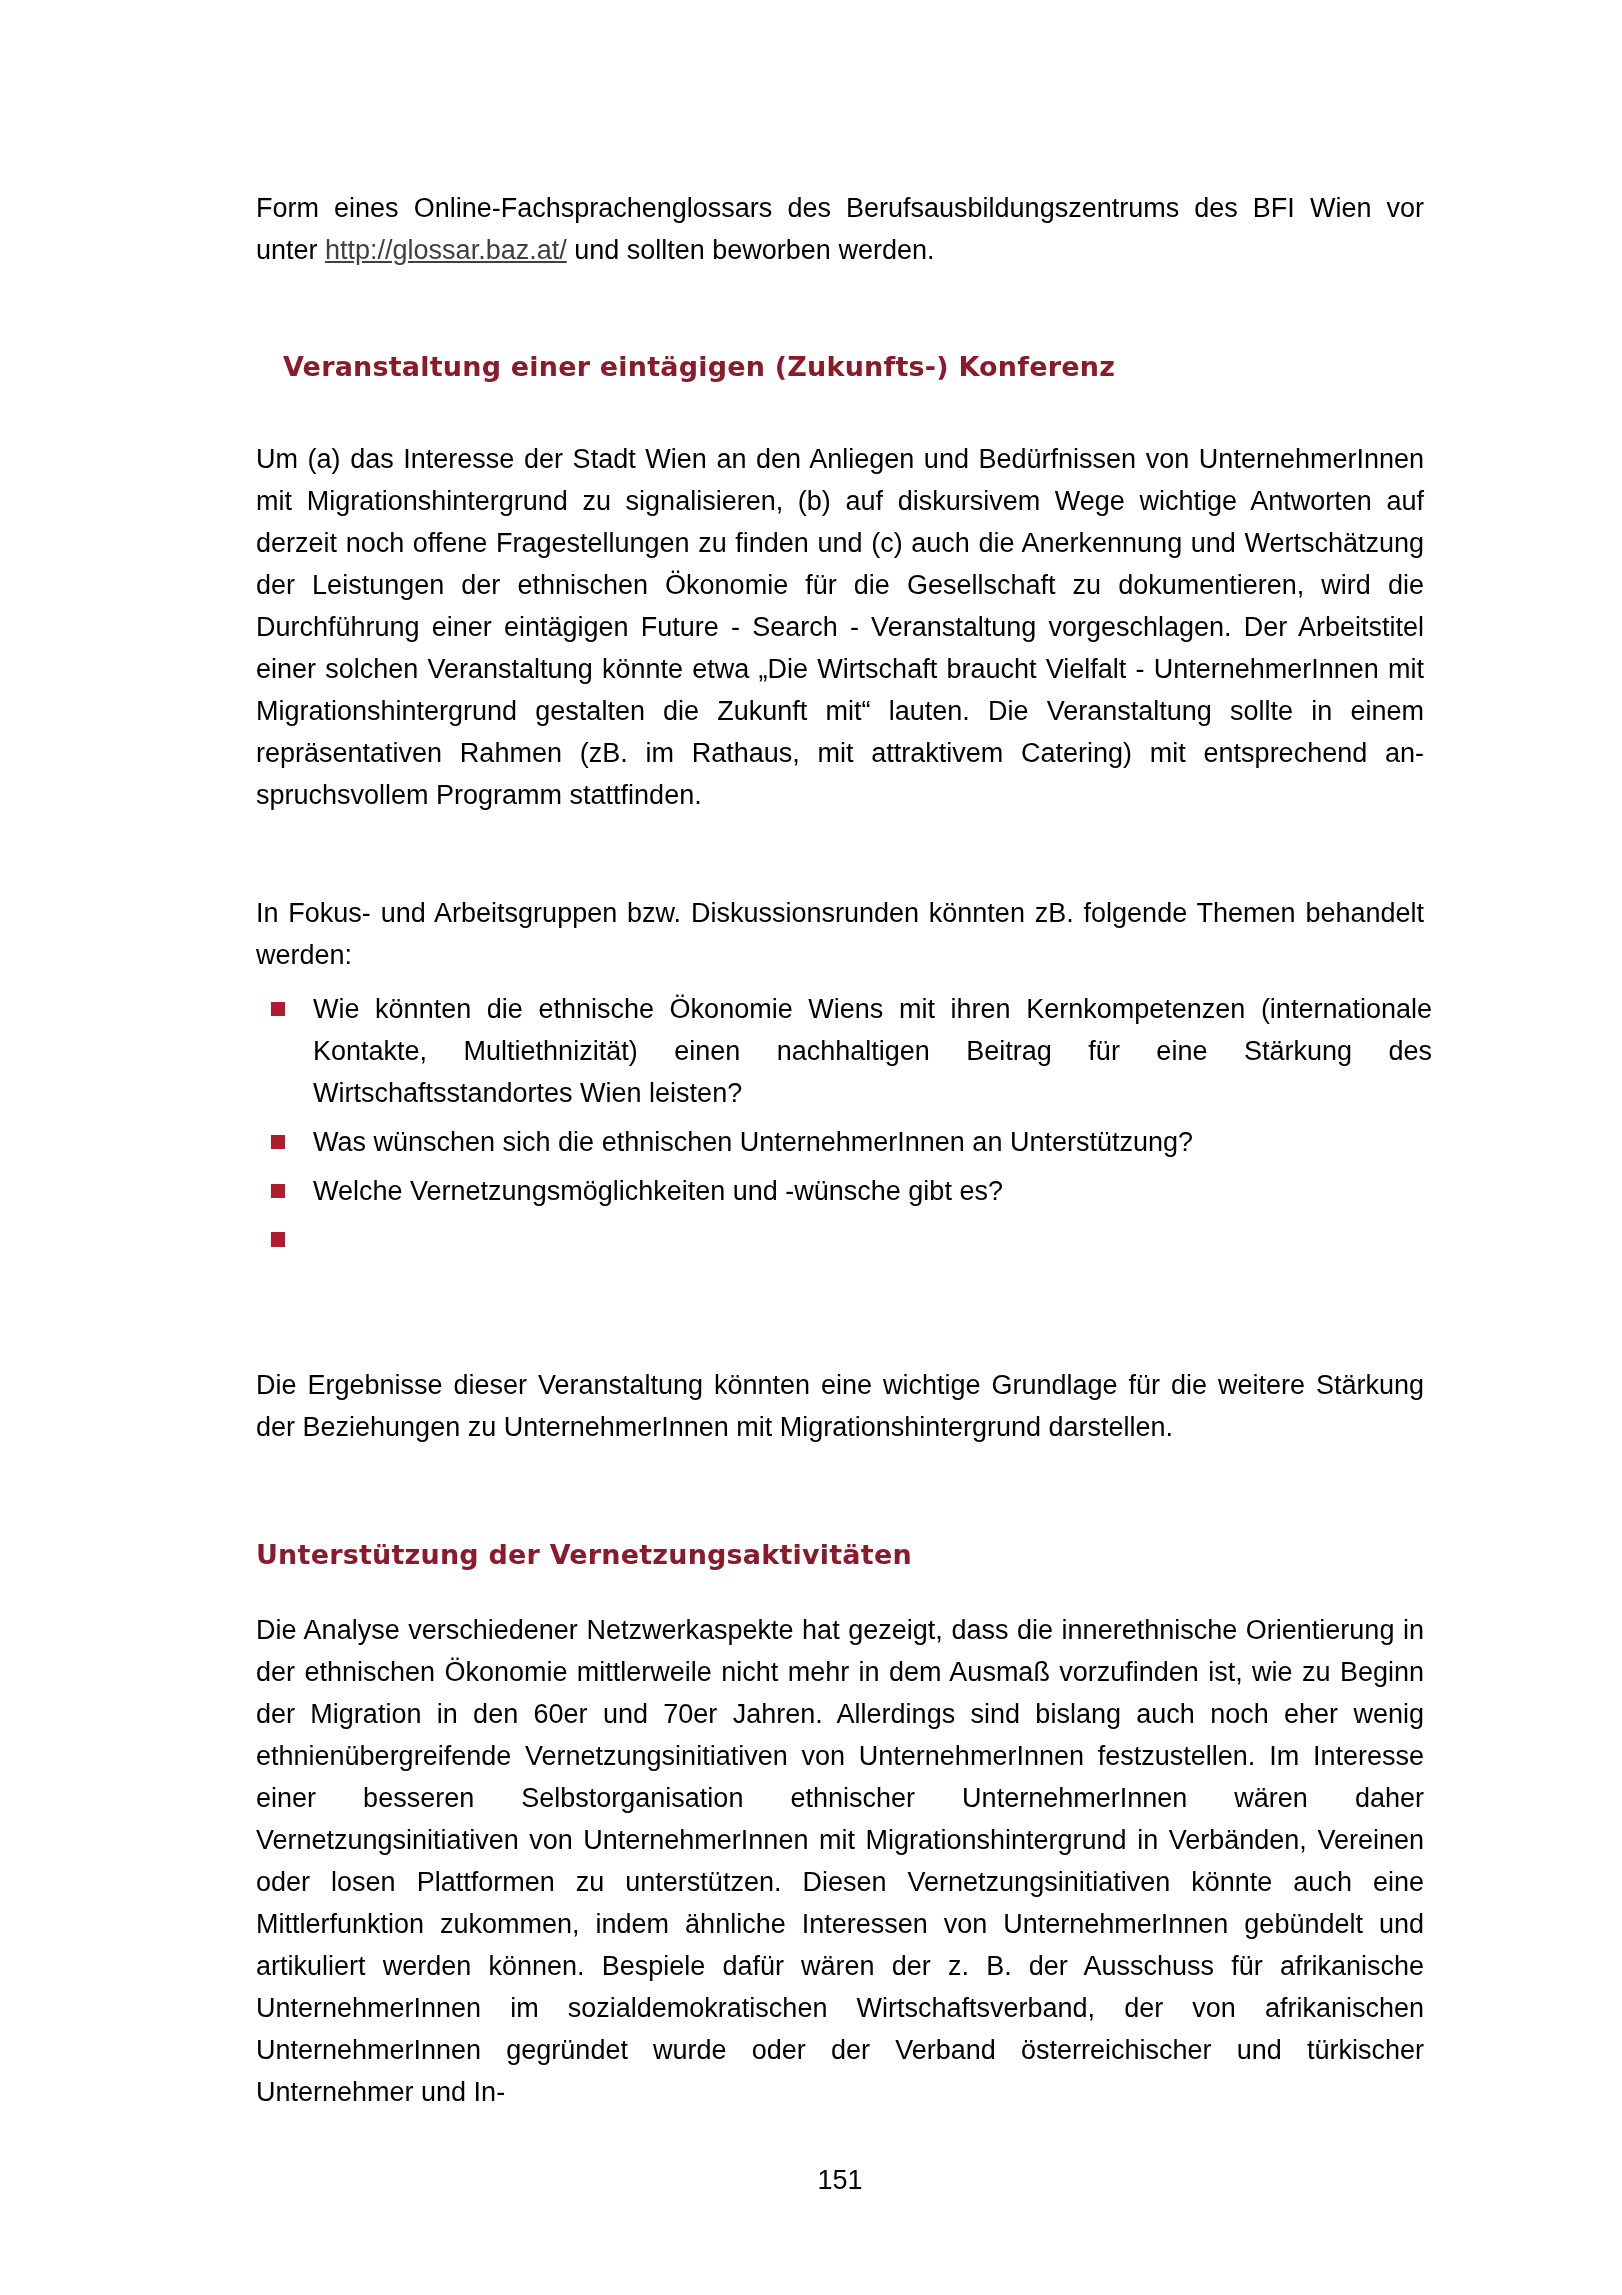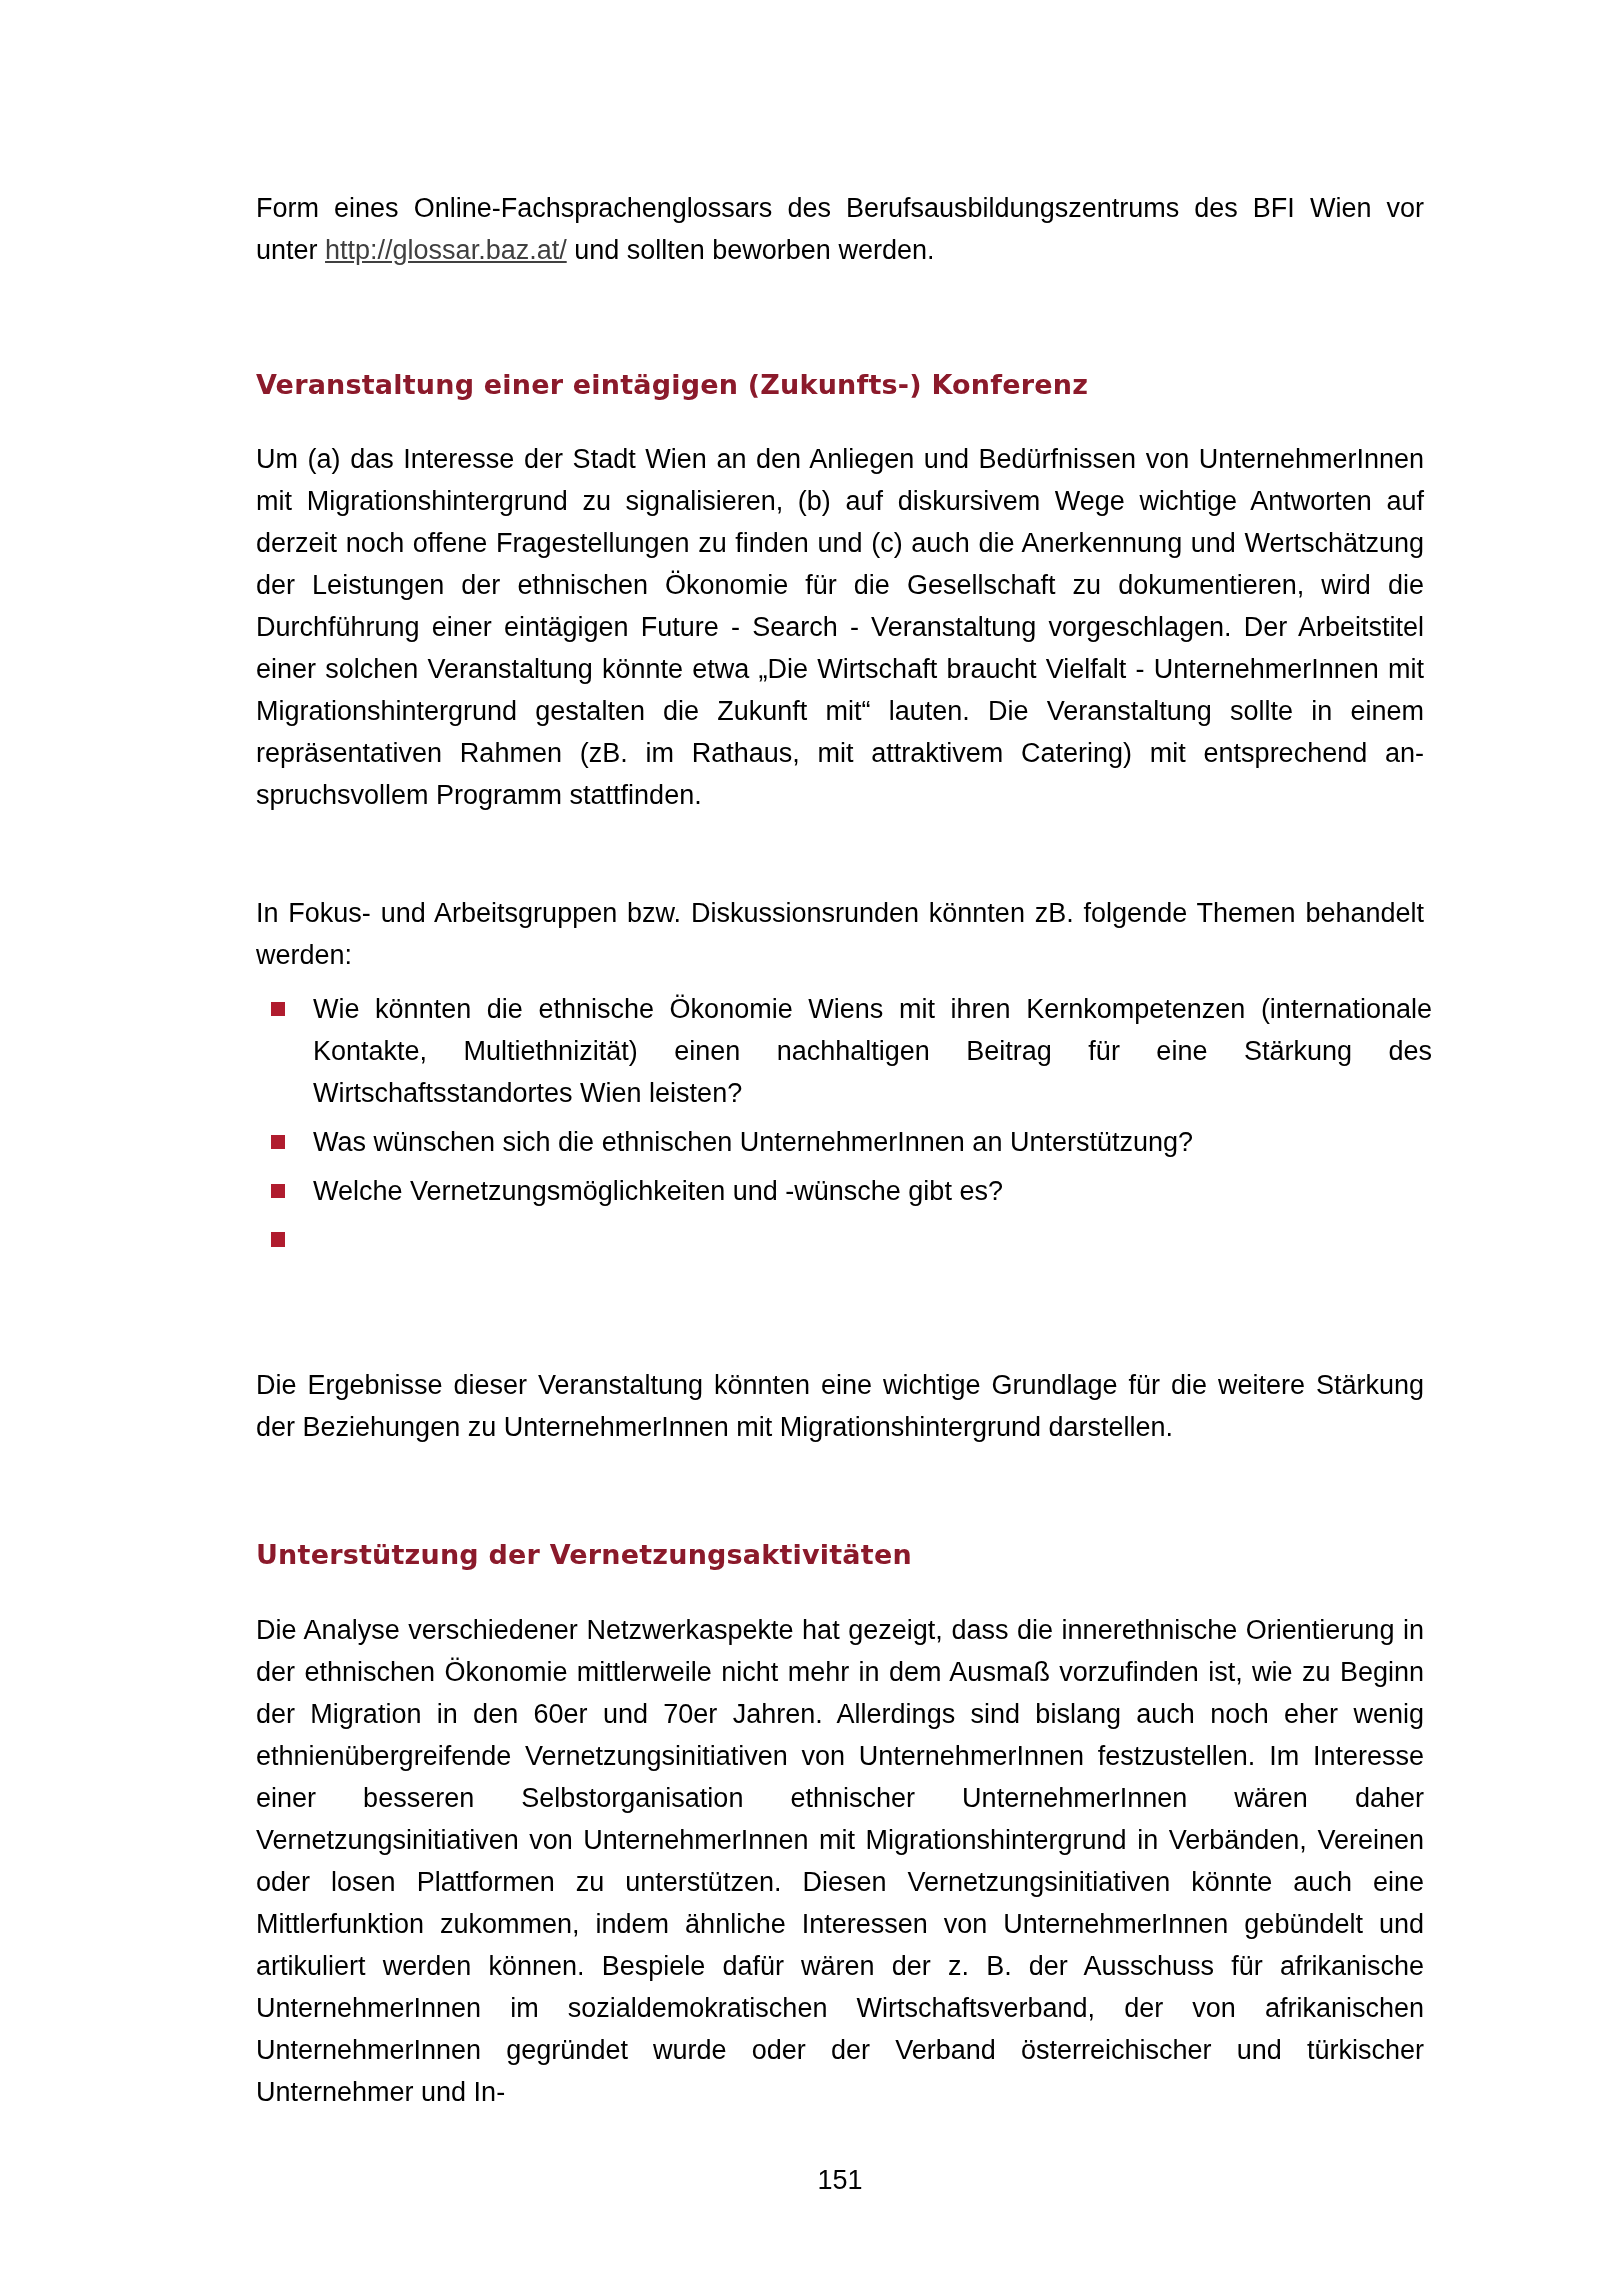--- a/index.html
+++ b/index.html
@@ -42,21 +42,21 @@
       position: absolute;
       left: 0;
       width: 1168px;
       margin: 0;
       font-family: "DejaVu Sans", sans-serif;
       font-weight: bold;
       font-size: 27px;
       color: #8b1a2b;
       letter-spacing: 0.2px;
     }
-    .h1 { top: 369px; }
+    .h1 { top: 351px; margin-left: 27px; }
     .h2 { top: 1539px; }
     .block1 {
       position: absolute;
       top: 438px;
       left: 0;
       width: 1168px;
     }
     .block1b {
       position: absolute;
       top: 892px;

